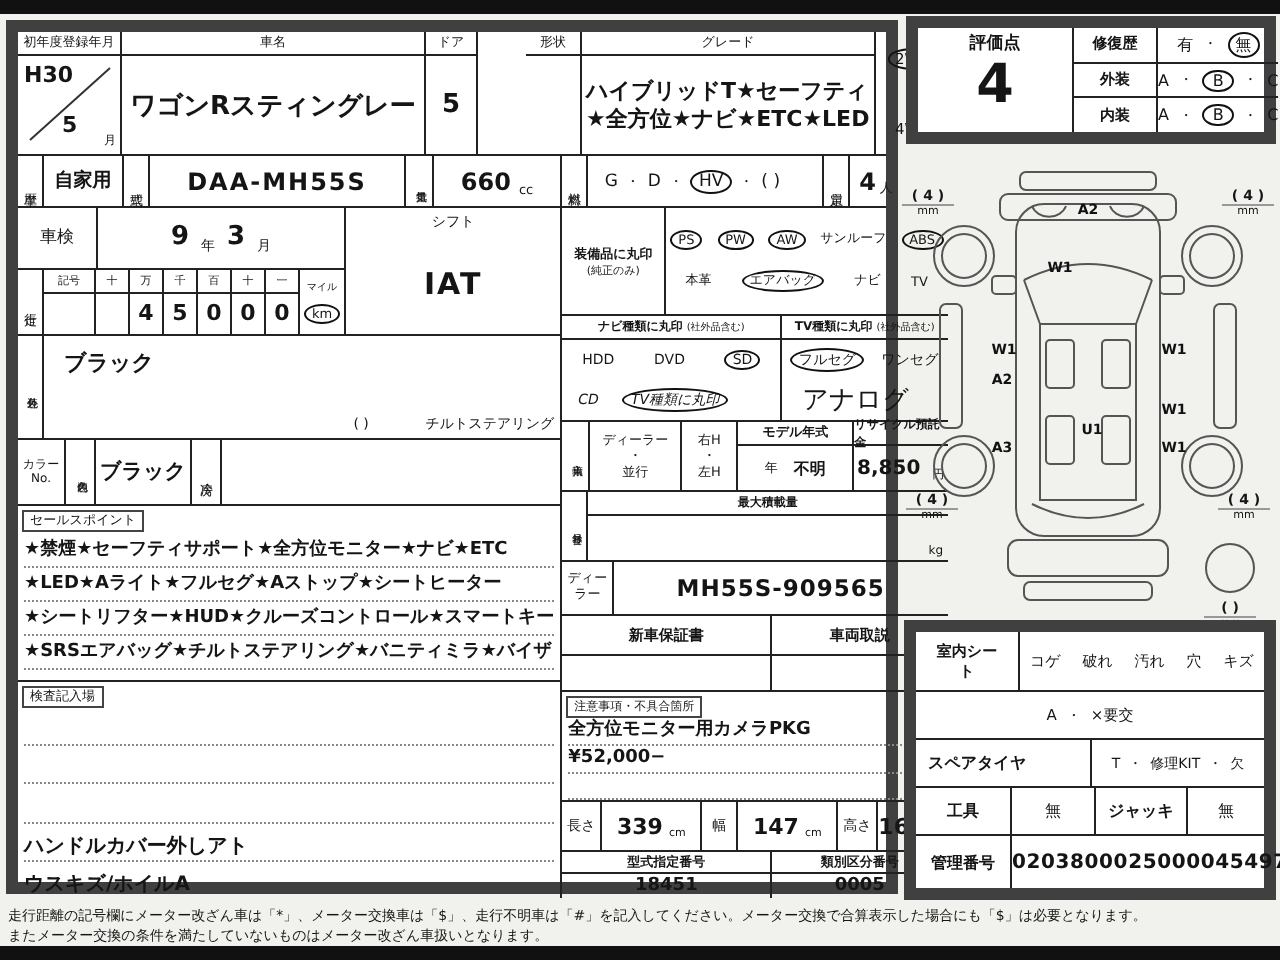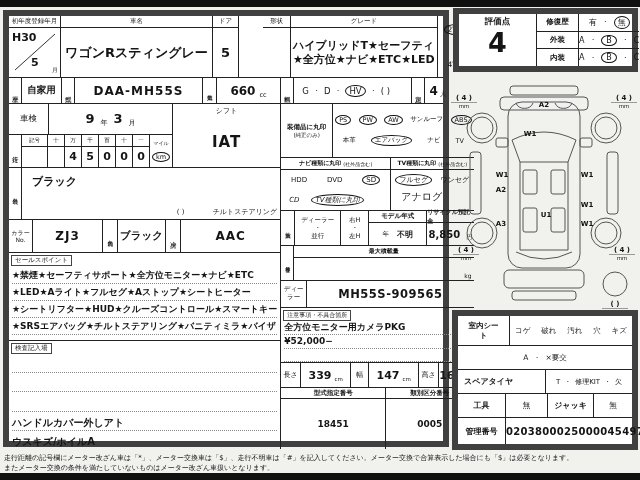--- a/index.html
+++ b/index.html
@@ -172,31 +172,25 @@
           <div style="font-size:11px;font-weight:bold;padding:6px 0 0 10px;">ブラック</div>
           <div style="position:absolute;bottom:2px;right:3px;font-size:7px;display:flex;align-items:center;gap:2px;">
             <span class="paren" style="min-width:34px;"></span>
               <span>チルトステアリング</span>
           </div>
         </div>
       </div>
 
       <div class="row hb" style="height:33px;">
         <div class="c" style="flex:0 0 24px;align-items:center;justify-content:center;font-size:6px;line-height:1.2;text-align:center;">カラーNo.</div>
-        <div class="c" style="flex:0 0 70px;">
-            <div class="val" style="font-size:12px;letter-spacing:1px;">ZJ3</div>
-          </div>
         <div class="c vlab" style="flex:0 0 15px;font-size:5.5px;">内装色</div>
         <div class="c" style="flex:0 0 48px;">
             <div class="val" style="font-size:10.5px;">ブラック</div>
           </div>
         <div class="c vlab" style="flex:0 0 15px;">冷房</div>
-        <div class="c last" style="flex:1;">
-            <div class="val" style="font-size:12px;letter-spacing:1px;">AAC</div>
-          </div>
       </div>
 
       <div class="hb" style="height:88px;display:flex;flex-direction:column;box-sizing:border-box;">
         <span class="tab">セールスポイント</span>
         <div class="dotline" style="margin:1px 3px 0 3px;font-size:9px;font-weight:bold;height:16px;line-height:16px;white-space:nowrap;">★禁煙★セーフティサポート★全方位モニター★ナビ★ETC</div>
         <div class="dotline" style="margin:0 3px;font-size:9px;font-weight:bold;height:16px;line-height:16px;white-space:nowrap;">★LED★Aライト★フルセグ★Aストップ★シートヒーター</div>
         <div class="dotline" style="margin:0 3px;font-size:9px;font-weight:bold;height:16px;line-height:16px;white-space:nowrap;">★シートリフター★HUD★クルーズコントロール★スマートキー</div>
         <div class="dotline" style="margin:0 3px;font-size:9px;font-weight:bold;height:16px;line-height:16px;white-space:nowrap;">★SRSエアバッグ★チルトステアリング★バニティミラ★バイザ</div>
       </div>
 
@@ -252,21 +246,21 @@
         </div>
         <div class="c last" style="flex:1;">
           <div class="hdr" style="font-size:6px;gap:2px;">
               <b>TV種類に丸印</b>
               <span style="font-size:5px;">(社外品含む)</span>
             </div>
           <div style="flex:1;display:flex;justify-content:space-around;align-items:center;font-size:7px;">
             <span class="circle item">フルセグ</span>
             <span class="item">ワンセグ</span>
           </div>
-          <div style="flex:1;display:flex;font-size:10px;padding-left:10px;">
+          <div style="flex:1;display:flex;align-items:center;font-size:13px;padding-left:10px;">
             <span class="item">アナログ</span>
           </div>
         </div>
       </div>
 
       <div class="row hb" style="height:35px;">
         <div class="c vlab" style="flex:0 0 14px;font-size:5.5px;">輸入車</div>
         <div class="c" style="flex:0 0 46px;align-items:center;justify-content:center;font-size:6.5px;line-height:1.25;text-align:center;">
           <span>ディーラー</span>
             <span class="dot">・</span>
@@ -301,20 +295,30 @@
         </div>
       </div>
 
       <div class="row hb" style="height:27px;">
         <div class="c" style="flex:0 0 26px;align-items:center;justify-content:center;font-size:6.5px;line-height:1.2;text-align:center;">ディーラー</div>
         <div class="c last" style="flex:1;">
             <div class="val" style="font-size:11.5px;letter-spacing:0.5px;">MH55S-909565</div>
           </div>
       </div>
 
+      <div class="row hb" style="height:38px;">
+        <div class="c" style="flex:0 0 105px;">
+          <div class="hdr" style="height:19px;flex:0 0 19px;font-size:7.5px;font-weight:bold;">新車保証書</div>
+          <div style="flex:1;"></div>
+        </div>
+        <div class="c last" style="flex:1;">
+          <div class="hdr" style="height:19px;flex:0 0 19px;font-size:7.5px;font-weight:bold;">車両取説</div>
+          <div style="flex:1;"></div>
+        </div>
+      </div>
 
       <div class="hb" style="height:55px;display:flex;flex-direction:column;box-sizing:border-box;">
         <span class="tab" style="font-size:6px;">注意事項・不具合箇所</span>
         <div class="dotline" style="margin:0 3px;font-size:9px;font-weight:bold;height:13px;line-height:13px;white-space:nowrap;">全方位モニター用カメラPKG</div>
         <div class="dotline" style="margin:0 3px;font-size:9px;font-weight:bold;height:13px;line-height:13px;white-space:nowrap;">¥52,000−</div>
         <div class="dotline" style="margin:0 3px;height:12px;"></div>
       </div>
 
       <div class="row hb" style="height:25px;">
         <div class="c" style="flex:0 0 20px;align-items:center;justify-content:center;font-size:7px;">長さ</div>

